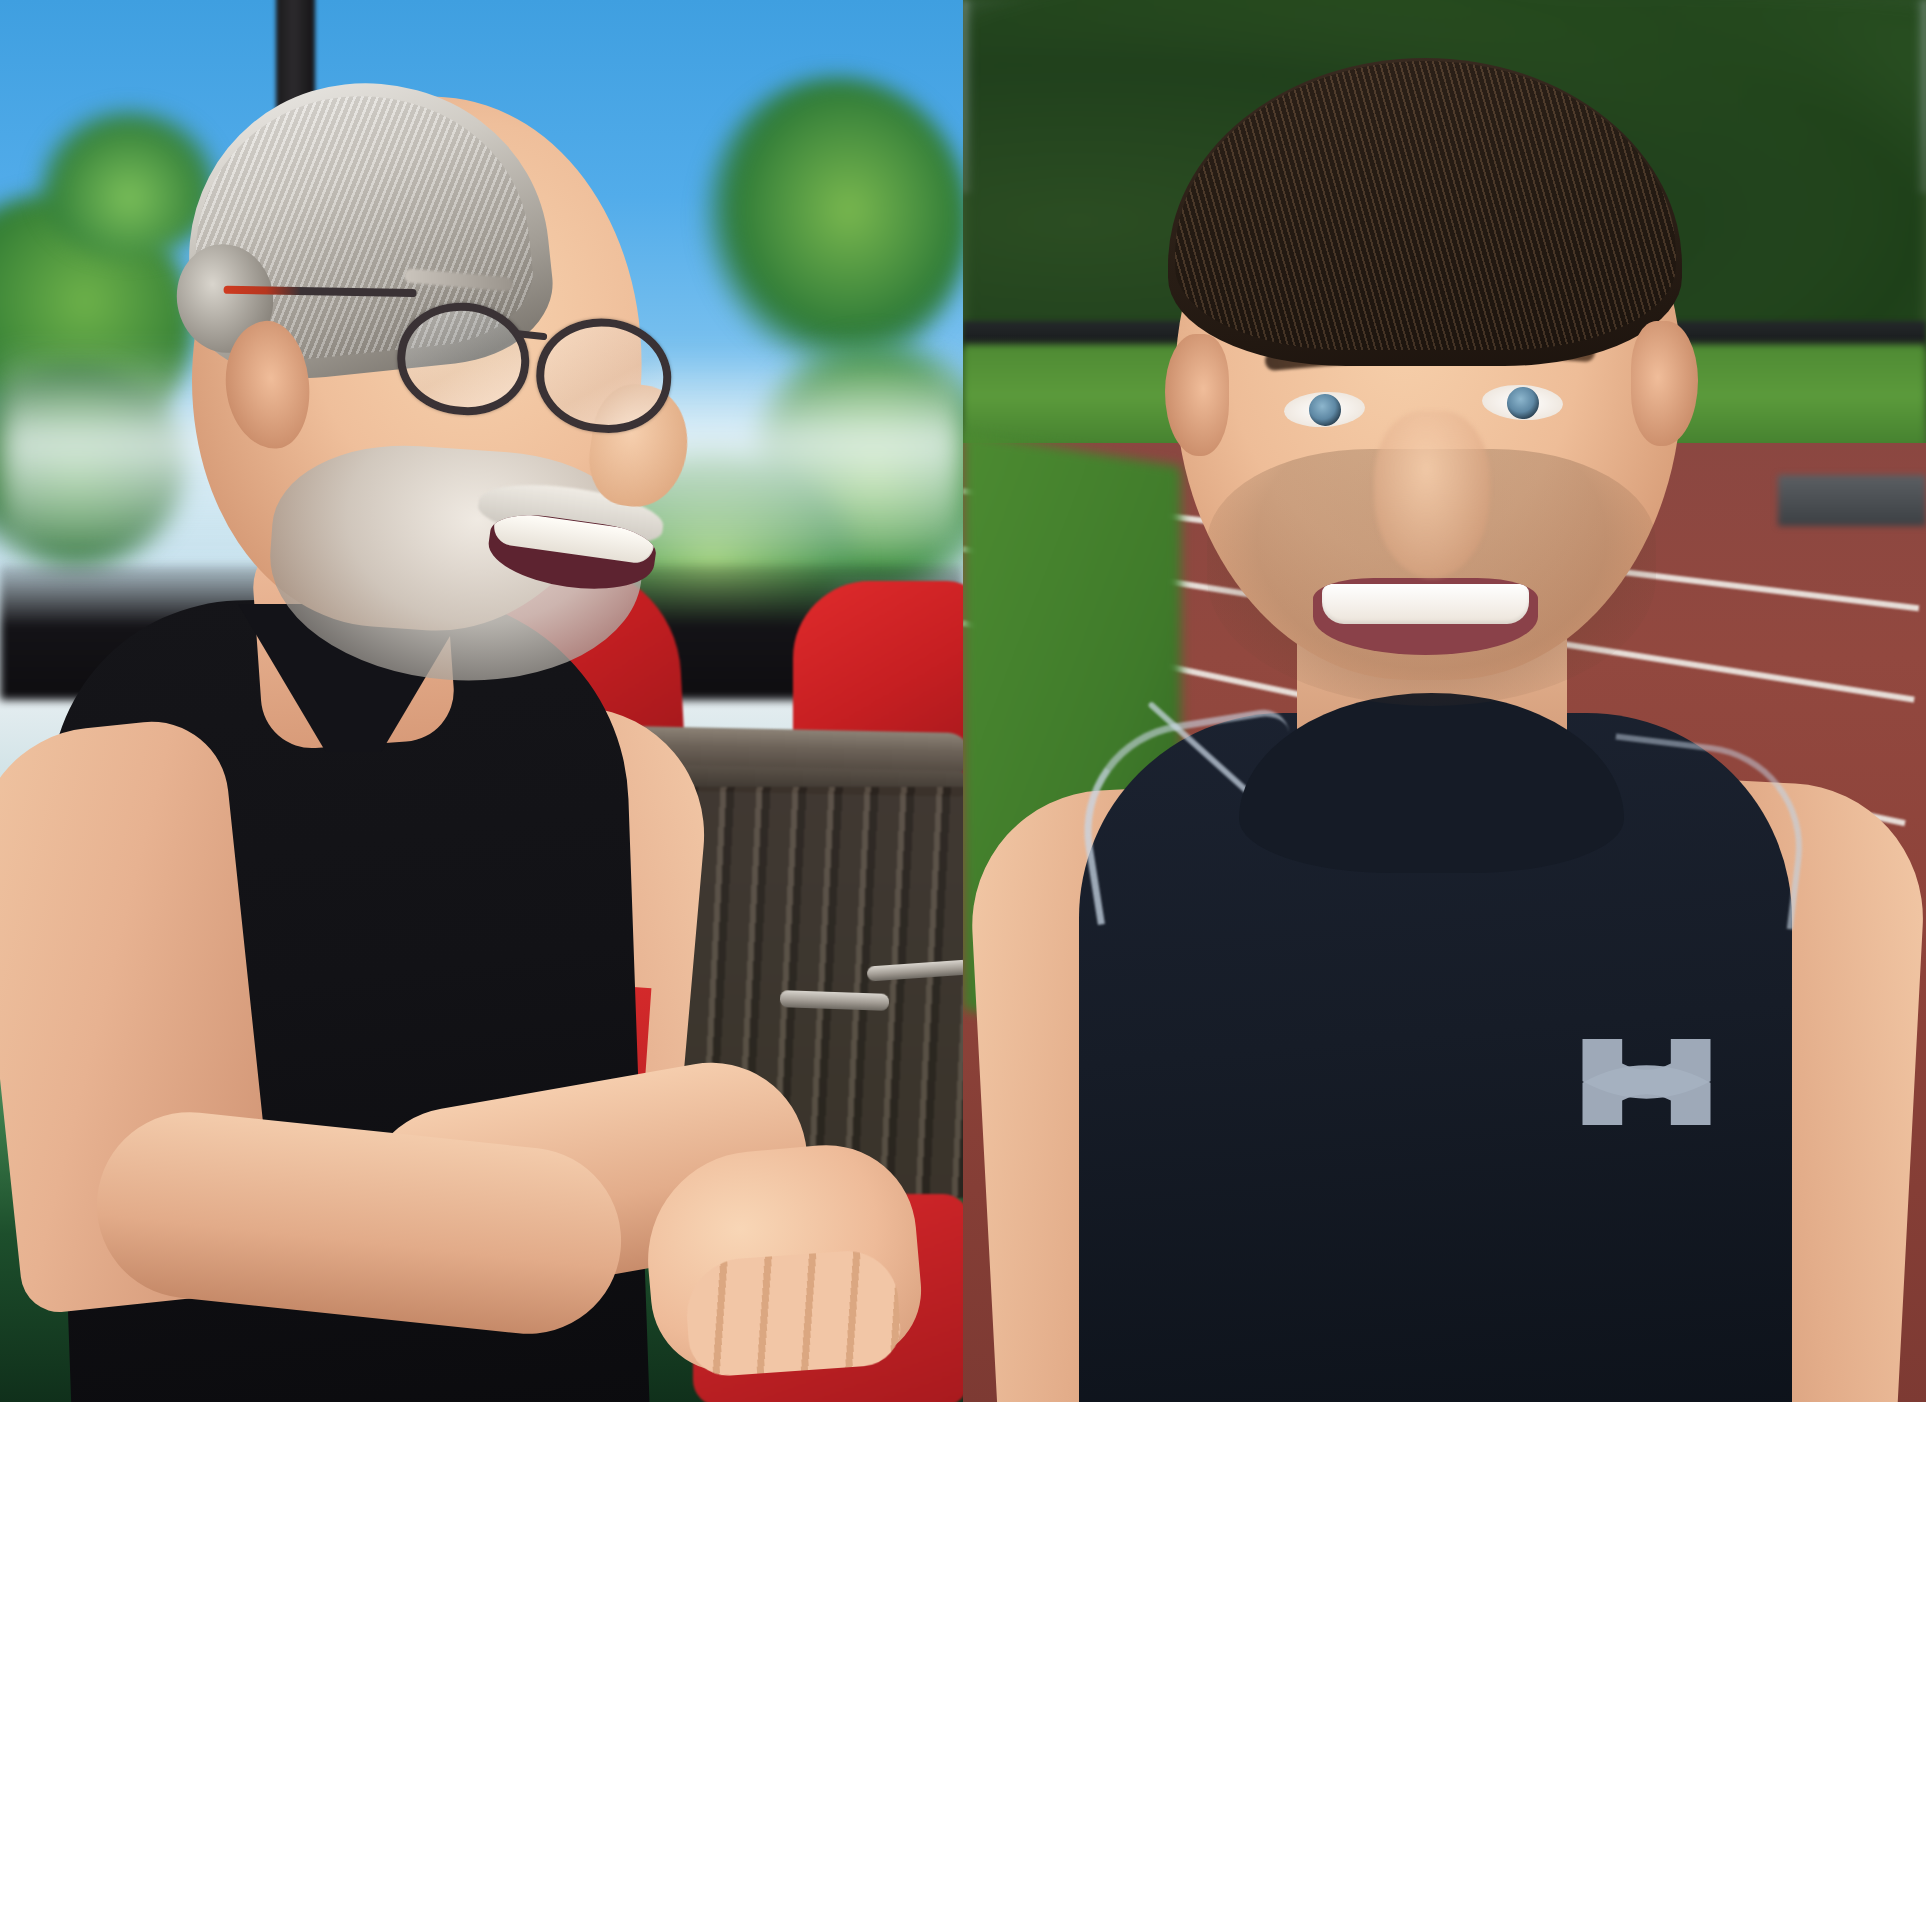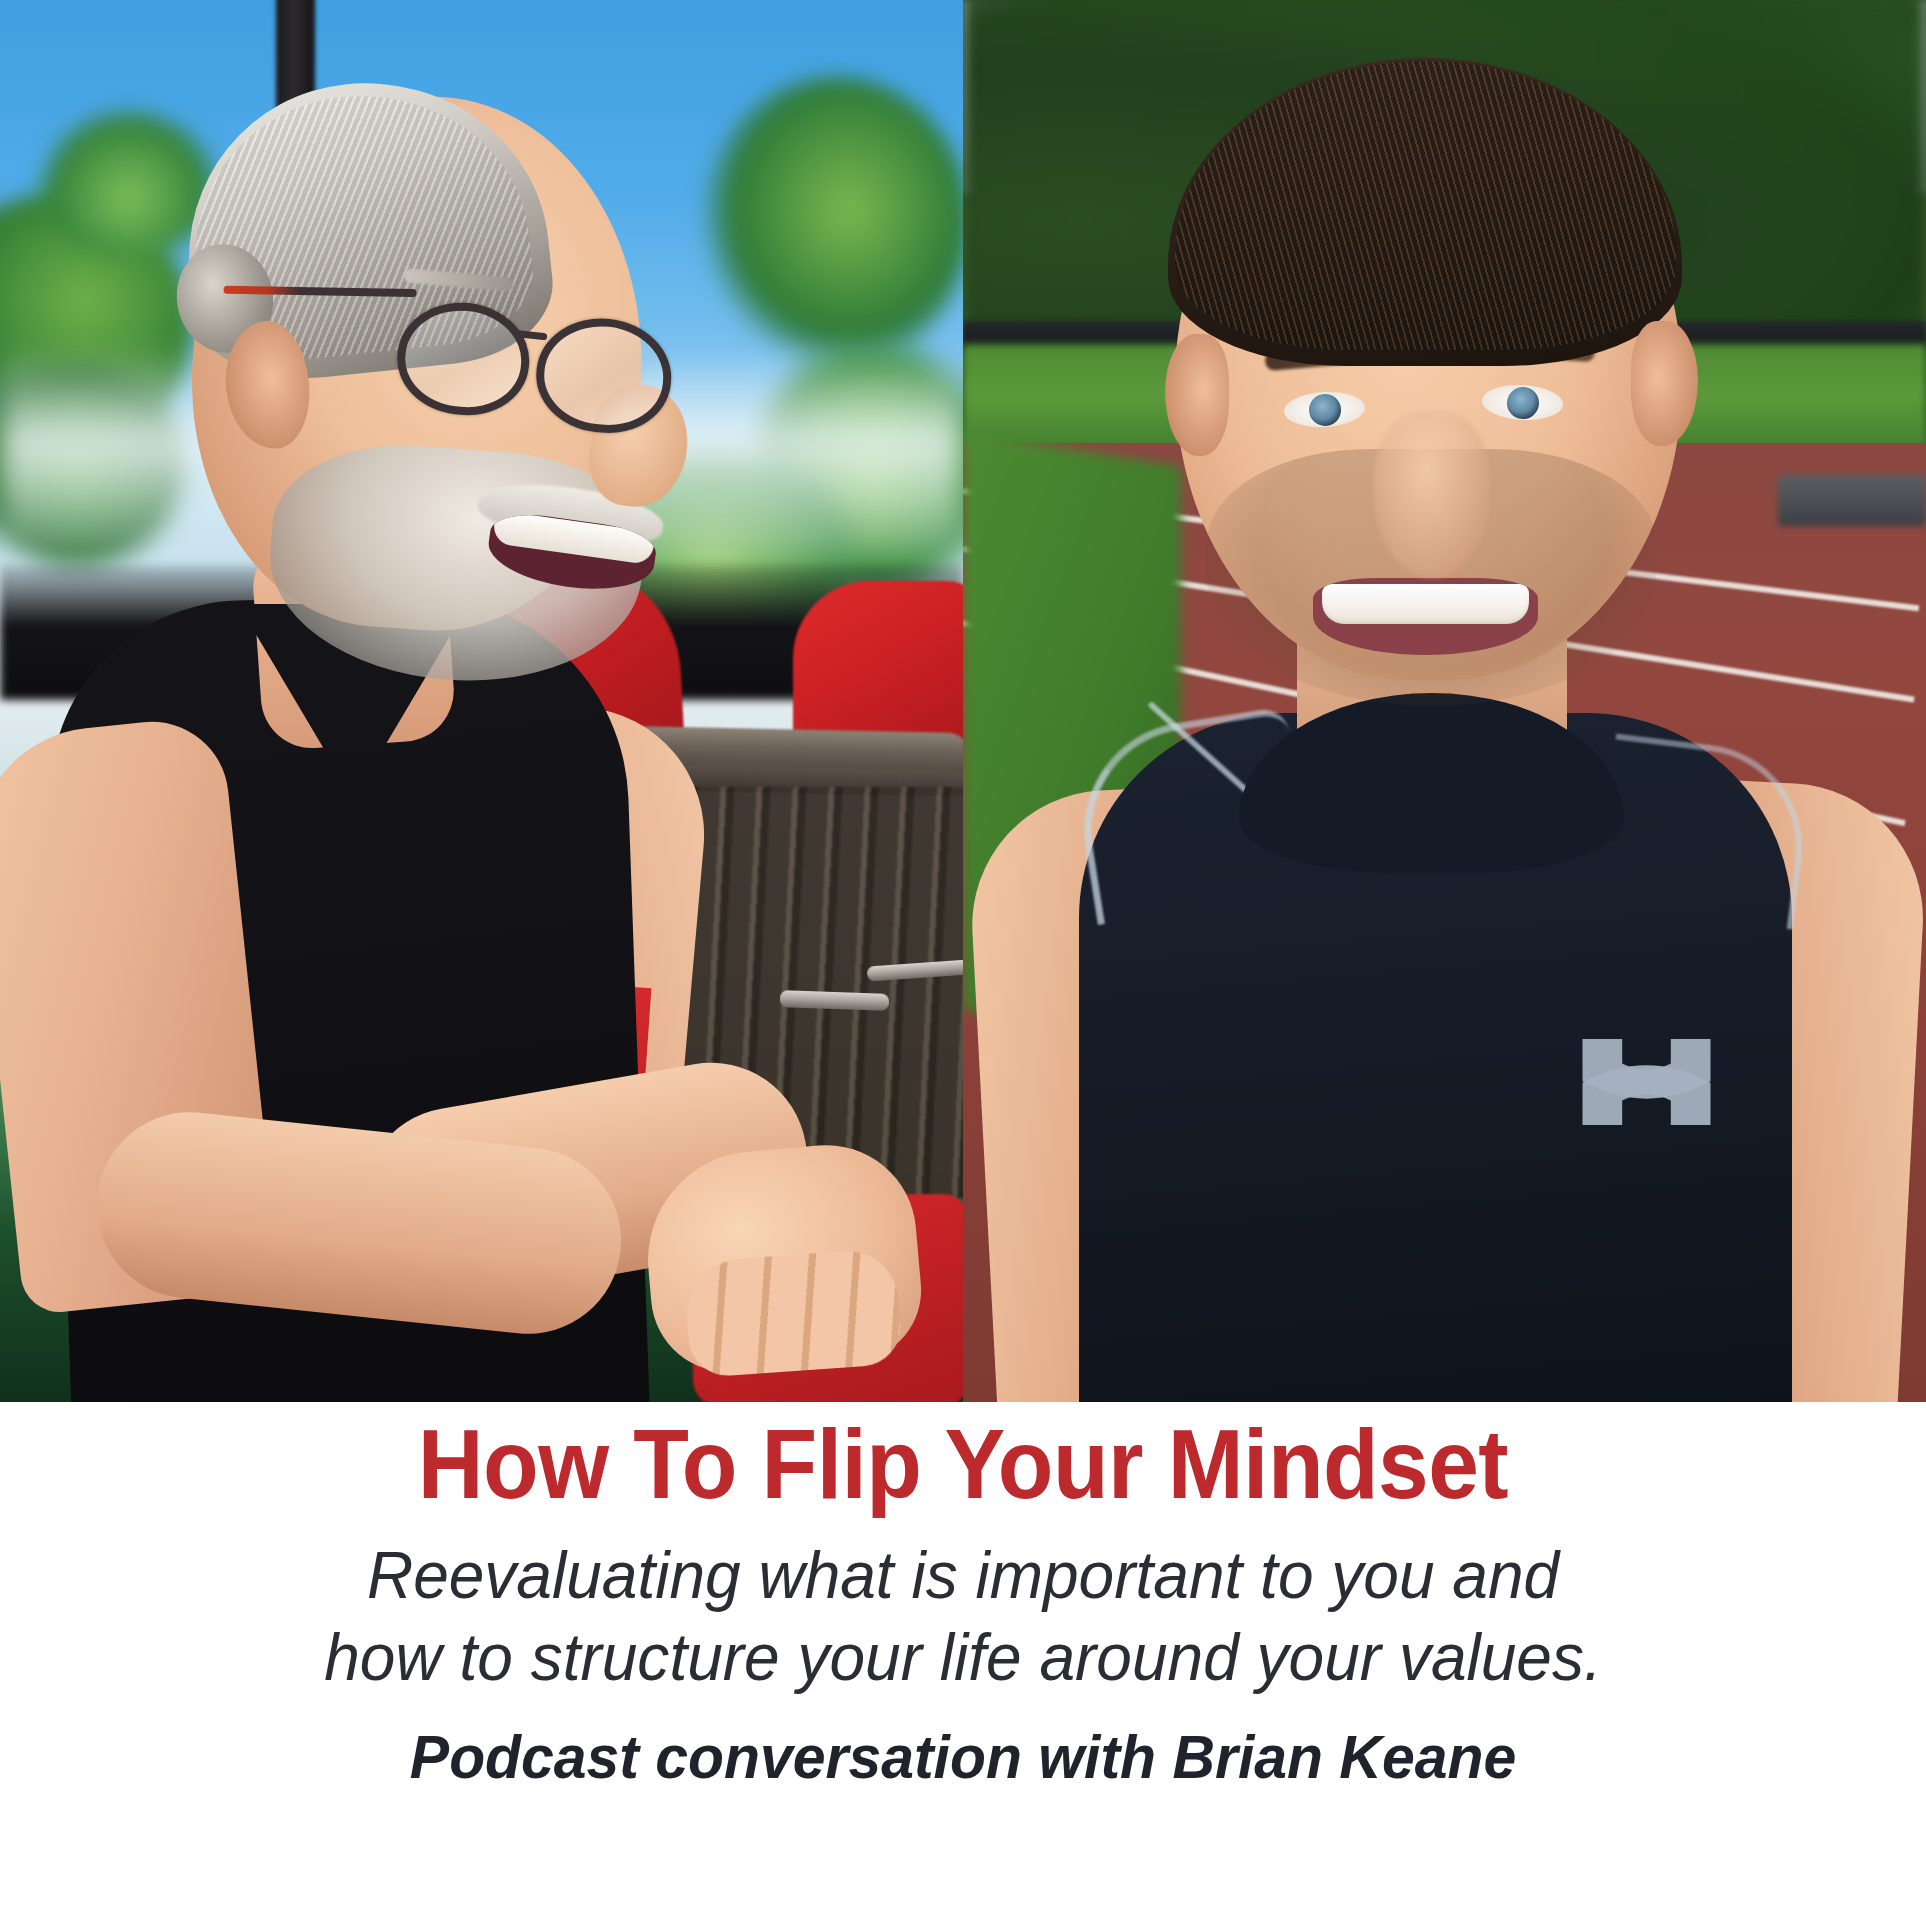--- a/index.html
+++ b/index.html
@@ -698,23 +698,15 @@
       </div>
       <div class="pr-browL"></div>
       <div class="pr-browR"></div>
       <div class="pr-hair"></div>
       <div class="pr-hairtex"></div>
       <div class="pr-earL"></div>
       <div class="pr-earR"></div>
     </div>
   </div>
 
-  <div class="text-block">
-    <h1 class="title">How To Flip Your Mindset</h1>
-    <p class="subtitle">
-      <span>Reevaluating what is important to you and</span>
-      <span>how to structure your life around your values.</span>
-    </p>
-    <p class="byline">Podcast conversation with Brian Keane</p>
-  </div>
 
 </div>
 
 
 </body></html>

